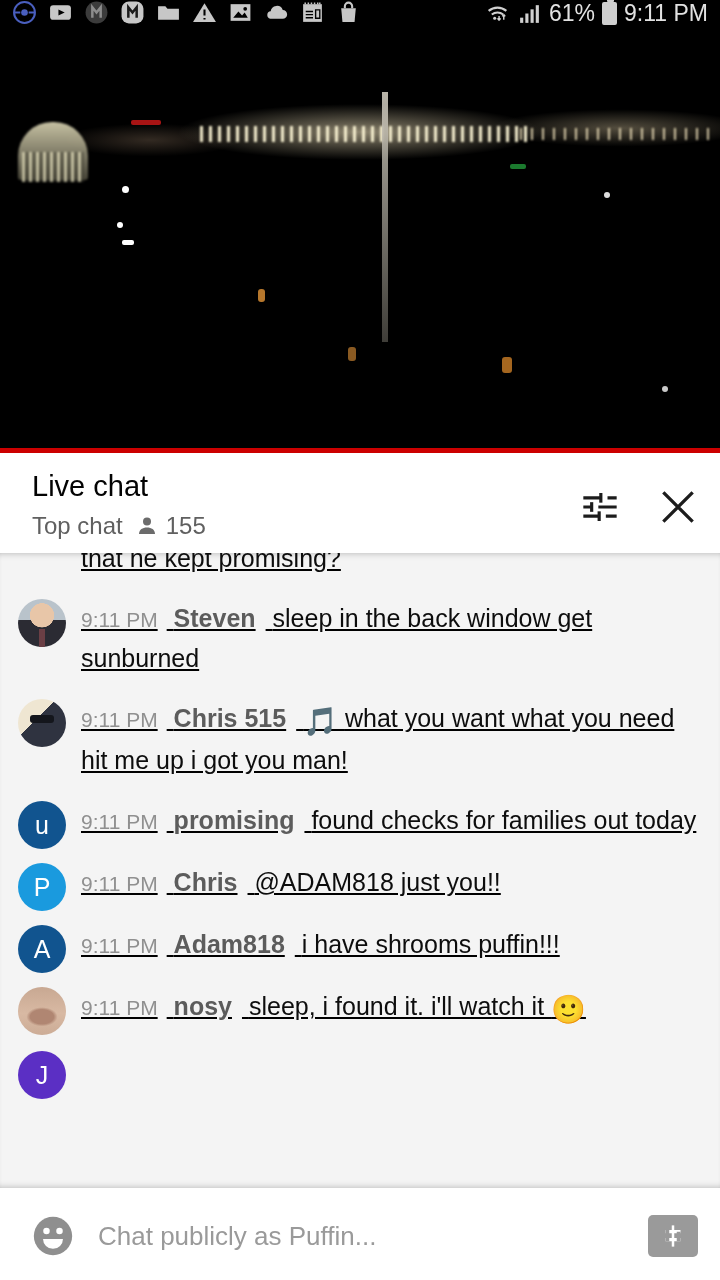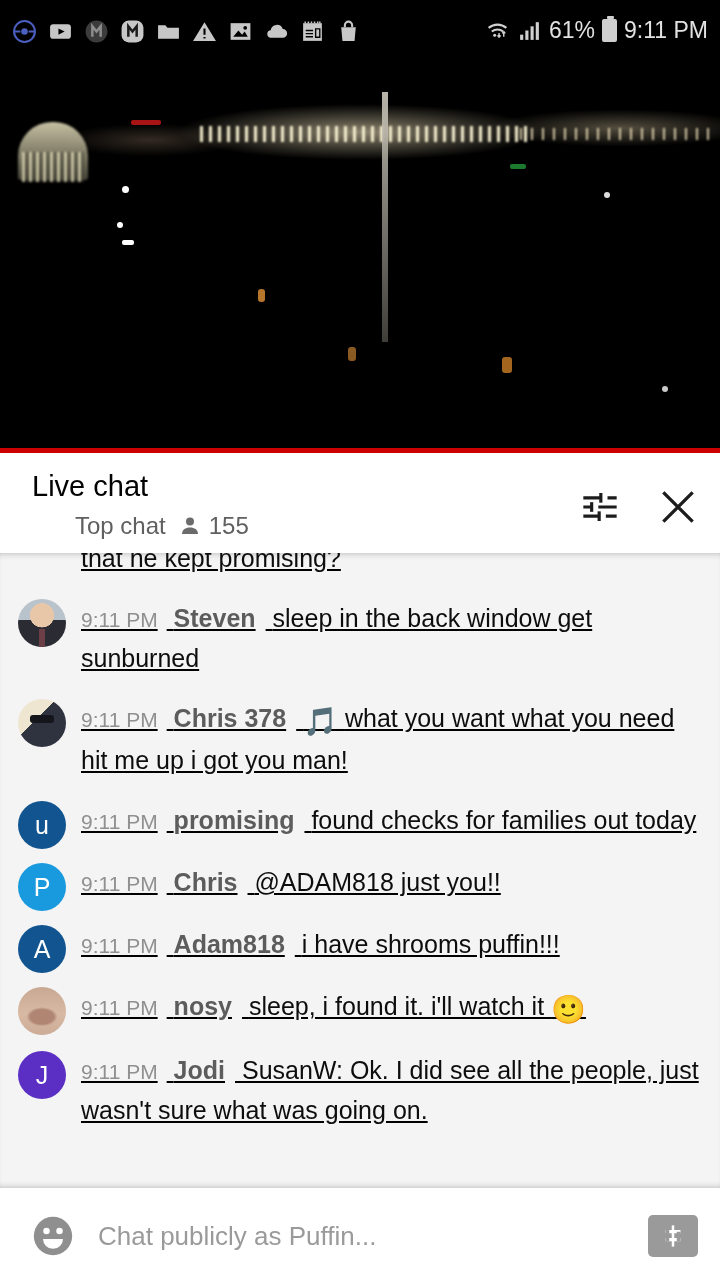--- a/index.html
+++ b/index.html
@@ -7,21 +7,21 @@
     width: 720px; height: 1280px;
     font-family: "Liberation Sans", sans-serif;
     background: #ffffff;
     overflow: hidden;
   }
 
   
   .statusbar {
     height: 44px; width: 100%;
     background: #000;
-    display: flex; align-items: flex-end;
+    display: flex; align-items: flex-start;
     padding: 0 12px;
     color: #d8d8d8;
   }
   .sb-left { display: flex; align-items: center; gap: 11px; }
   .sb-right { margin-left: auto; display: flex; align-items: center; gap: 7px; }
   .sb-icon { width: 25px; height: 25px; display: block; }
   .sb-text {
     font-size: 23px; color: #e2e2e2; letter-spacing: 0px;
     font-family: "Liberation Sans", sans-serif;
   }
@@ -87,21 +87,21 @@
   
   .chat-header {
     background: #fff;
     padding: 18px 20px 12px 32px;
     display: flex; align-items: flex-start;
     position: relative;
     height: 100px;
     border-radius: 13px;
   }
   .chat-title { font-size: 29px; color: #030303; font-weight: 400; line-height: 1.1; }
-  .chat-sub { display: flex; align-items: center; gap: 12px; margin-top: 9px; margin-left: 43px; }
+  .chat-sub { display: flex; align-items: center; gap: 12px; margin-top: 9px; }
   .chat-sub-label { font-size: 24px; color: #606060; }
   .viewers { display: flex; align-items: center; gap: 7px; }
   .viewer-count { font-size: 24px; color: #606060; }
   .hdr-actions { margin-left: auto; display: flex; align-items: center; gap: 34px; padding-top: 14px; }
   .hdr-btn { width: 44px; height: 44px; display: flex; align-items: center; justify-content: center; }
 
   
   .chat-list {
     background: #f4f4f4;
     height: 635px;
@@ -311,21 +311,21 @@
       <span class="time">9:11 PM</span>
       <span class="author">Steven</span>
       <span class="text">sleep in the back window get sunburned</span>
     </div>
   </div>
 
   <div class="msg">
     <div class="avatar ph-chris"></div>
     <div class="msg-body">
       <span class="time">9:11 PM</span>
-      <span class="author">Chris 378</span>
+      <span class="author">Chris 515</span>
       <span class="emoji">🎵</span>
       <span class="text">what you want what you need hit me up i got you man!</span>
     </div>
   </div>
 
   <div class="msg">
     <div class="avatar" style="background:#11548f;">
       <span>u</span>
     </div>
     <div class="msg-body">
@@ -363,25 +363,20 @@
       <span class="time">9:11 PM</span>
       <span class="author">nosy</span>
       <span class="text">sleep, i found it. i'll watch it </span>
       <span class="emoji">🙂</span>
     </div>
   </div>
 
   <div class="msg">
     <div class="avatar" style="background:#5b2fc4;">
       <span>J</span>
-    </div>
-    <div class="msg-body">
-      <span class="time">9:11 PM</span>
-      <span class="author">Jodi</span>
-      <span class="text">SusanW: Ok. I did see all the people, just wasn't sure what was going on.</span>
     </div>
   </div>
 
 </div>
 
 <div class="input-bar">
   <svg class="emoji-btn" viewBox="0 0 24 24">
     <circle cx="12" cy="12" r="10" fill="#8f8f8f"></circle>
     <circle cx="8.6" cy="9.4" r="1.7" fill="#fff"></circle>
     <circle cx="15.4" cy="9.4" r="1.7" fill="#fff"></circle>

